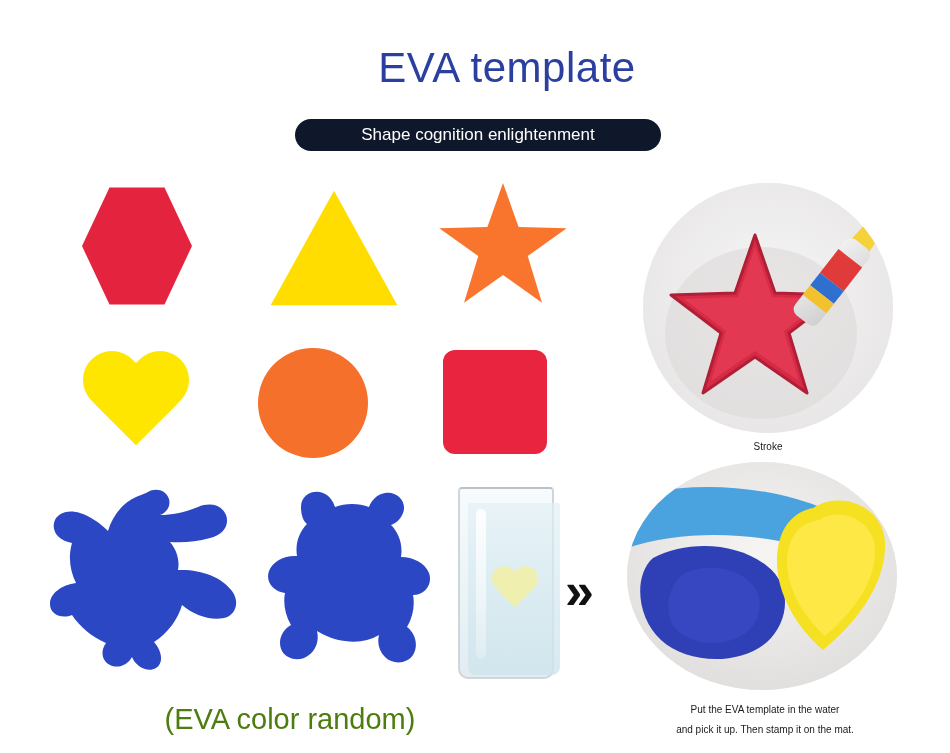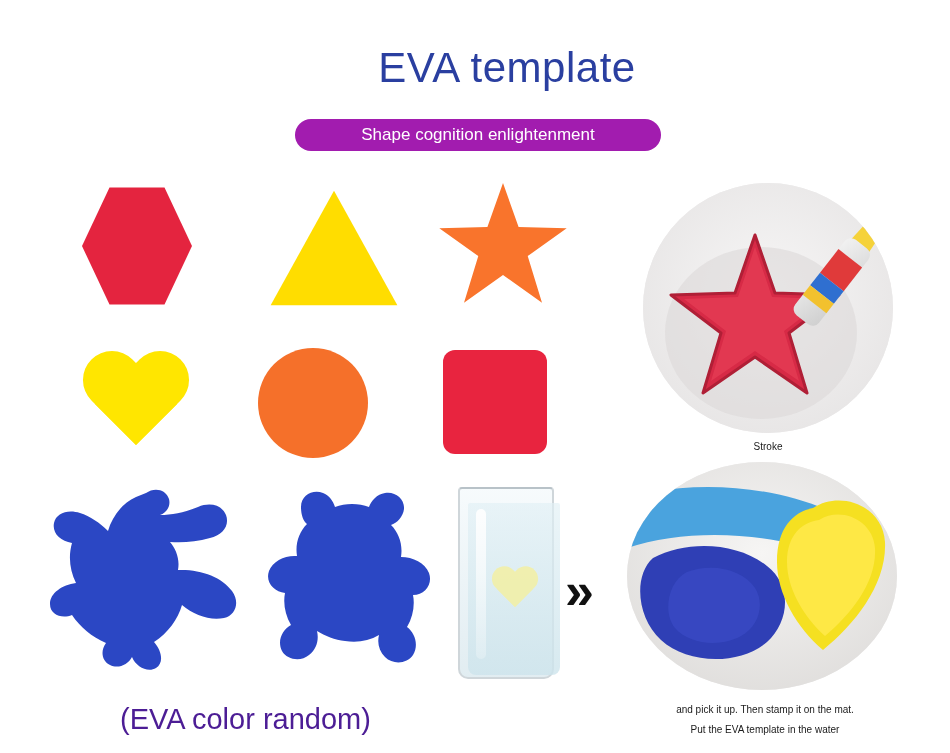--- a/index.html
+++ b/index.html
@@ -30,21 +30,21 @@
     font-weight: 400;
     letter-spacing: 0.5px;
     padding-left: 32px;
   }
   .subtitle-pill {
     position: absolute;
     top: 119px;
     left: 295px;
     width: 366px;
     height: 32px;
-    background: #a21caf;
+    background: #0f172a;
     border-radius: 16px;
     color: #ffffff;
     font-size: 17px;
     line-height: 32px;
     text-align: center;
   }
 
   
   .shapes-area {
     position: absolute;
@@ -255,24 +255,24 @@
     left: 600px;
     top: 700px;
     width: 330px;
   }
 
   .footer-note {
     position: absolute;
     left: 120px;
     top: 700px;
     width: 340px;
-    text-align: left;
+    text-align: center;
     font-size: 29px;
     line-height: 38px;
-    color: #4c1d95;
+    color: #4d7c0f;
     font-family: "Liberation Sans", sans-serif;
   }
 </style>
 </head>
 <body>
 
 <div class="page-title">EVA template</div>
 
 <div class="subtitle-pill">Shape cognition enlightenment</div>
 
@@ -349,17 +349,17 @@
     <path d="M0 36 C60 18 140 22 200 48 L200 92 C140 70 60 66 0 86 Z" fill="#4aa3de"></path>
 
     <path d="M26 96 C60 78 110 80 140 104 C166 124 162 160 140 180 C112 204 60 202 34 178 C10 156 6 114 26 96 Z" fill="#2f3fb5"></path>
     <path d="M60 110 C86 100 116 108 128 126 C138 142 132 164 114 174 C92 186 62 182 48 166 C36 152 40 120 60 110 Z" fill="#3b4cc6" opacity="0.7"></path>
 
     <path d="M186 46 C214 28 256 44 258 80 C260 122 228 162 196 188 C170 166 150 132 150 100 C150 66 166 50 186 46 Z" fill="#f5e021"></path>
     <path d="M192 58 C214 44 246 58 248 86 C250 120 224 152 198 174 C176 154 160 126 160 100 C160 72 176 60 192 58 Z" fill="#ffe94b" opacity="0.85"></path>
   </svg>
 </div>
 <div class="caption" id="caption-stamp">
+  <div>Put the EVA template in the water</div>
   <div>and pick it up. Then stamp it on the mat.</div>
-  <div>Put the EVA template in the water</div>
 </div>
 
 <div class="footer-note">(EVA color random)</div>
 
 </body></html>

